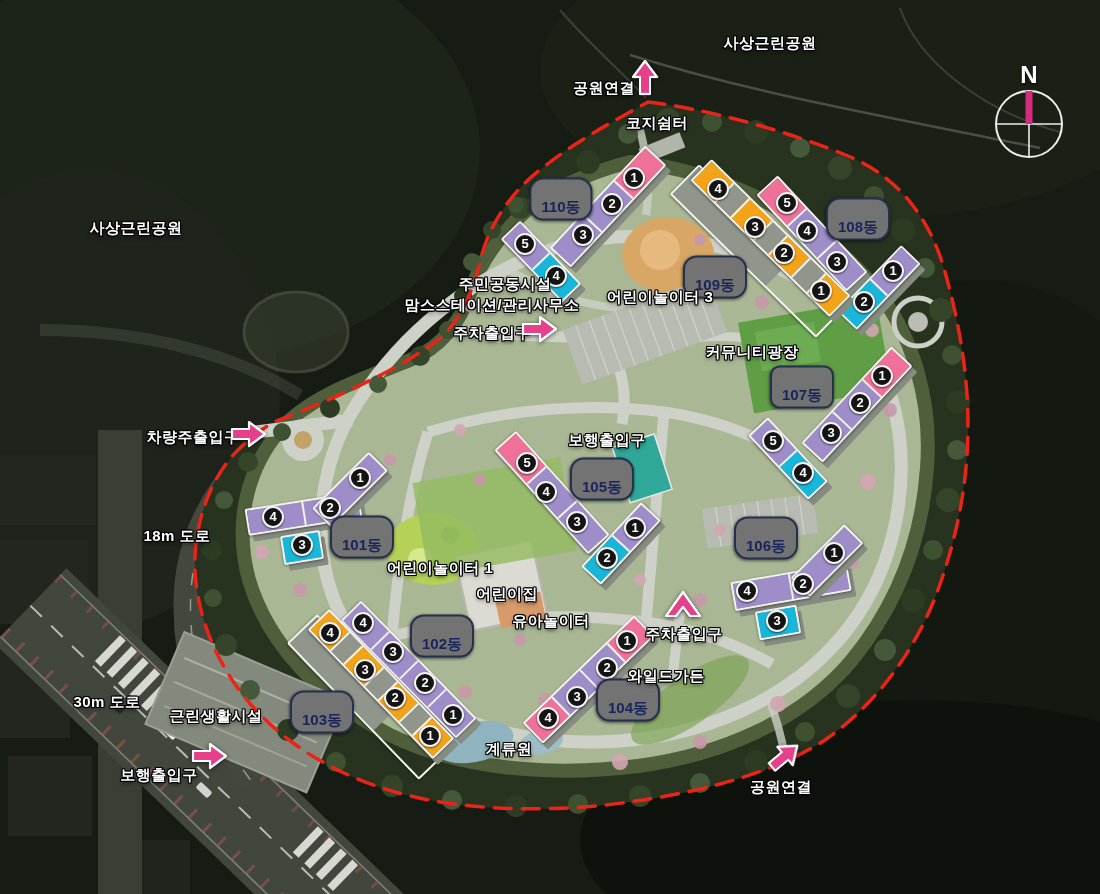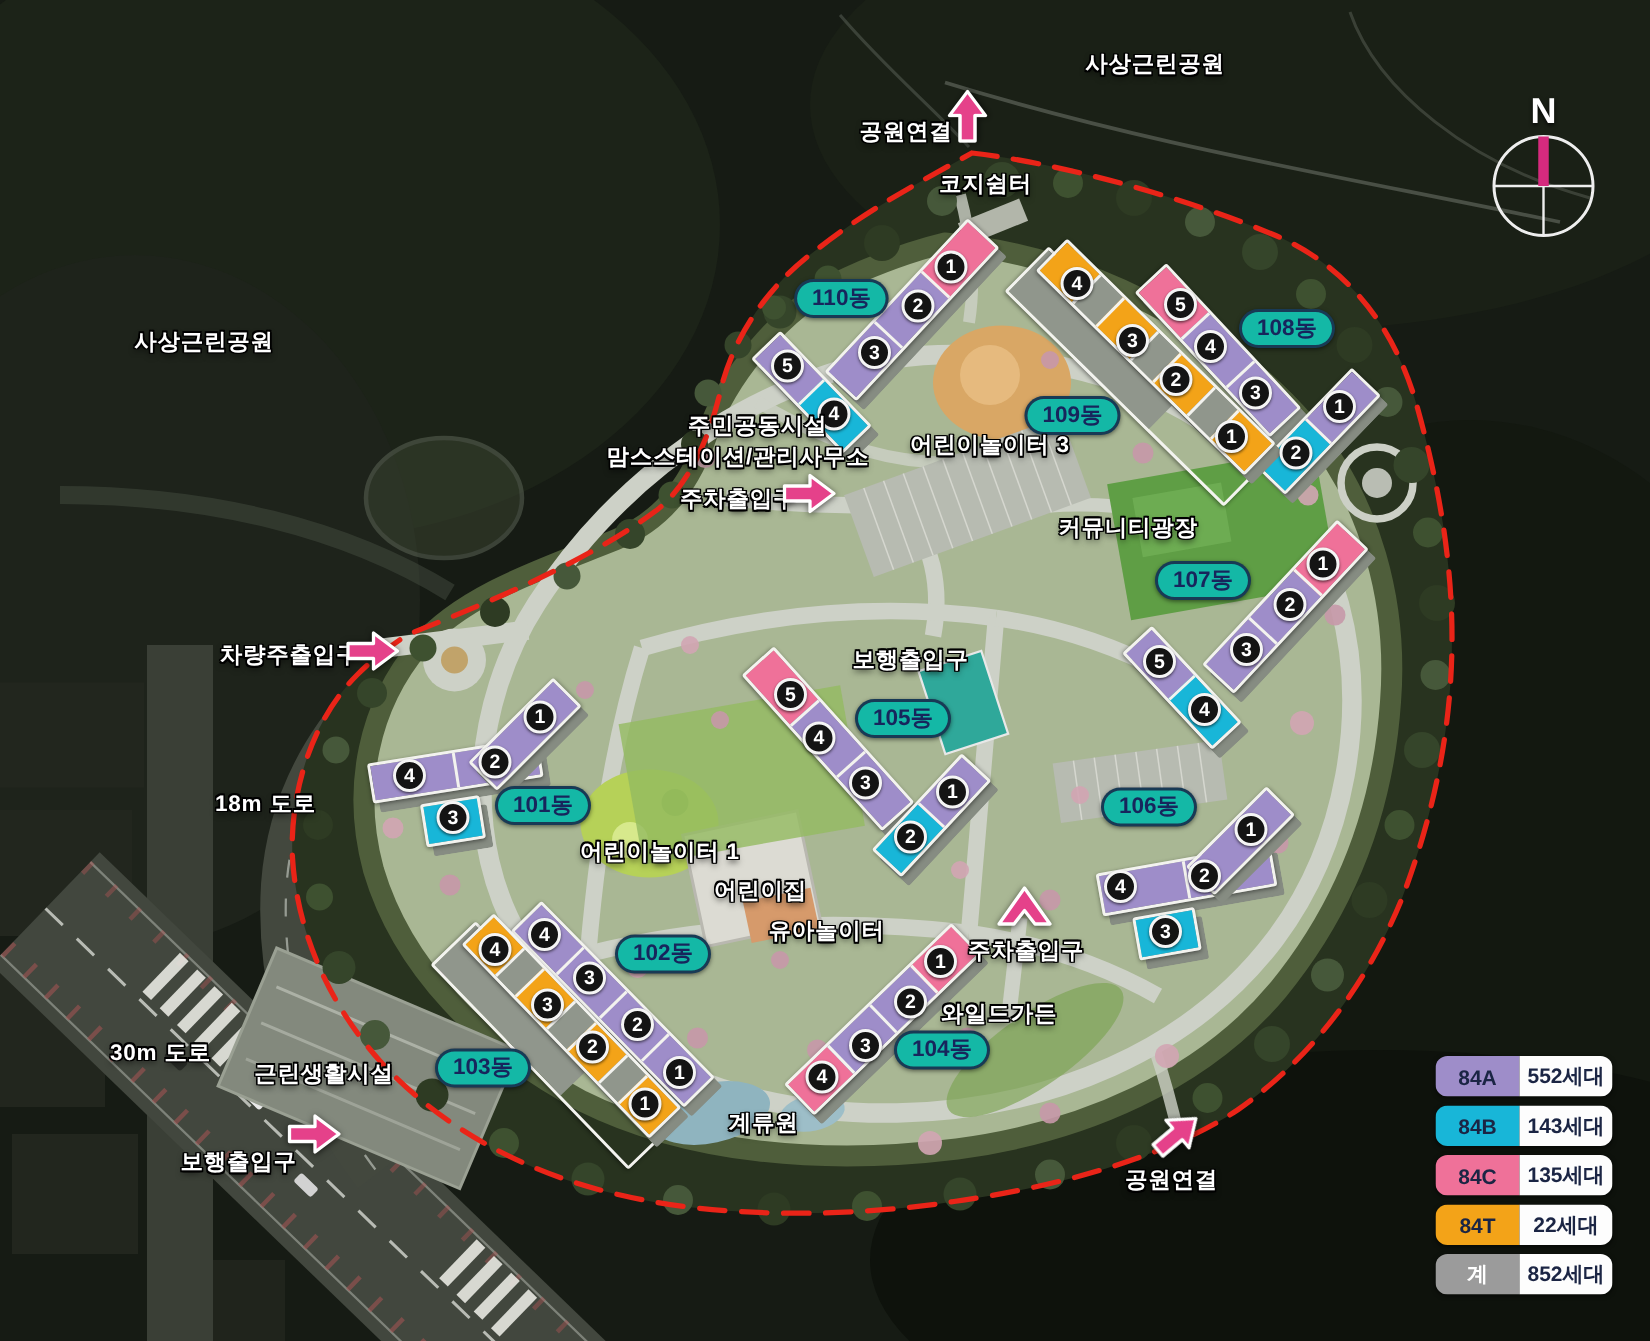--- a/index.html
+++ b/index.html
@@ -8,22 +8,22 @@
   #base-svg{position:absolute;left:0;top:0;}
   #buildings-layer,#labels-layer{position:absolute;left:0;top:0;width:100%;height:100%;}
   .bar{position:absolute;display:flex;box-sizing:border-box;border:2px solid #f3f3ef;
        border-radius:2px;box-shadow:0 1px 3px rgba(0,0,0,.45);}
   .bar-shadow{background:#868c82;border-color:rgba(134,140,130,.0);box-shadow:none;}
   .seg{height:100%;}
   .seg + .seg{border-left:2px solid #f3f3ef;}
   .unit{position:absolute;width:22px;height:22px;border-radius:50%;background:#141414;
         border:2px solid #f5f5f5;box-sizing:border-box;color:#fff;font-weight:bold;
         font-size:13px;line-height:17px;text-align:center;box-shadow:0 1px 2px rgba(0,0,0,.6);}
-  .pill{position:absolute;transform:translate(-50%,-50%);background:#14b8a6;color:#17255c;
-        font-weight:bold;font-size:15px;padding:1px 10px 2px;border-radius:14px;
+  .pill{position:absolute;transform:translate(-50%,-50%);background:#737373;color:#17255c;
+        font-weight:bold;font-size:15px;padding:18px 10px 2px;border-radius:14px;
         border:2px solid rgba(25,35,70,.85);white-space:nowrap;box-shadow:0 1px 3px rgba(0,0,0,.5);}
   .mlabel{position:absolute;transform:translate(-50%,-50%);color:#fff;font-weight:bold;
           font-size:15px;white-space:nowrap;letter-spacing:.5px;
           text-shadow:1px 0 #000,-1px 0 #000,0 1px #000,0 -1px #000,1px 1px #000,
                       -1px -1px #000,1px -1px #000,-1px 1px #000,0 2px 4px rgba(0,0,0,.75);}
   .arrow{position:absolute;transform:translate(-50%,-50%);}
   .arrow svg{display:block;filter:drop-shadow(0 1px 2px rgba(0,0,0,.6));}
   #compass{position:absolute;left:993px;top:62px;width:72px;text-align:center;}
   #compass .n{color:#fff;font-weight:bold;font-size:24px;line-height:26px;
               text-shadow:0 1px 3px rgba(0,0,0,.8);}
@@ -414,32 +414,32 @@
       <div class="unit" style="left: 823px; top: 542px;">1</div>
       <div class="unit" style="left: 792px; top: 573px;">2</div>
       <div class="unit" style="left: 736px; top: 580px;">4</div>
       <div class="unit" style="left: 766px; top: 610px;">3</div>
       <div class="pill" style="left: 766px; top: 538px;">106동</div>
       <div class="unit" style="left: 871px; top: 365px;">1</div>
       <div class="unit" style="left: 849px; top: 392px;">2</div>
       <div class="unit" style="left: 820px; top: 422px;">3</div>
       <div class="unit" style="left: 762px; top: 430px;">5</div>
       <div class="unit" style="left: 792px; top: 462px;">4</div>
-      <div class="pill" style="left: 802px; top: 387px;">107동</div>
+      <div class="pill" style="left: 802px; top: 387px; border-radius: 10px;">107동</div>
       <div class="unit" style="left: 776px; top: 192px;">5</div>
       <div class="unit" style="left: 796px; top: 220px;">4</div>
       <div class="unit" style="left: 826px; top: 251px;">3</div>
       <div class="unit" style="left: 882px; top: 260px;">1</div>
       <div class="unit" style="left: 853px; top: 291px;">2</div>
       <div class="pill" style="left: 858px; top: 219px;">108동</div>
       <div class="unit" style="left: 707px; top: 178px;">4</div>
       <div class="unit" style="left: 744px; top: 216px;">3</div>
       <div class="unit" style="left: 773px; top: 242px;">2</div>
       <div class="unit" style="left: 810px; top: 280px;">1</div>
-      <div class="pill" style="left: 715px; top: 277px; border-radius: 13px;">109동</div>
+      <div class="pill" style="left: 715px; top: 277px;">109동</div>
       <div class="unit" style="left: 623px; top: 167px;">1</div>
       <div class="unit" style="left: 601px; top: 193px;">2</div>
       <div class="unit" style="left: 572px; top: 224px;">3</div>
       <div class="unit" style="left: 514px; top: 233px;">5</div>
       <div class="unit" style="left: 545px; top: 265px;">4</div>
       <div class="pill" style="left: 561px; top: 199px;">110동</div>
       <div class="mlabel" style="left: 770px; top: 43px;">사상근린공원</div>
       <div class="mlabel" style="left: 136px; top: 228px;">사상근린공원</div>
       <div class="mlabel" style="left: 657px; top: 123px;">코지쉼터</div>
       <div class="mlabel" style="left: 505px; top: 284px;">주민공동시설</div>
@@ -496,35 +496,13 @@
   <div id="compass">
     <div class="n">N</div>
     <svg width="72" height="72" viewBox="0 0 72 72">
       <circle cx="36" cy="36" r="33" fill="none" stroke="#eeeeee" stroke-width="2"></circle>
       <line x1="3" y1="36" x2="69" y2="36" stroke="#eeeeee" stroke-width="1.6"></line>
       <line x1="36" y1="36" x2="36" y2="69" stroke="#eeeeee" stroke-width="1.6"></line>
       <rect x="32.5" y="3" width="7" height="33" fill="#d62a7e"></rect>
     </svg>
   </div>
 
-  <div id="legend">
-      <div class="lg-row">
-        <div class="lg-key" style="background: rgb(158, 141, 201); color: rgb(27, 37, 68);">84A</div>
-        <div class="lg-val">552세대</div>
-      </div>
-      <div class="lg-row">
-        <div class="lg-key" style="background: rgb(24, 182, 216); color: rgb(27, 37, 68);">84B</div>
-        <div class="lg-val">143세대</div>
-      </div>
-      <div class="lg-row">
-        <div class="lg-key" style="background: rgb(239, 113, 153); color: rgb(27, 37, 68);">84C</div>
-        <div class="lg-val">135세대</div>
-      </div>
-      <div class="lg-row">
-        <div class="lg-key" style="background: rgb(243, 163, 24); color: rgb(27, 37, 68);">84T</div>
-        <div class="lg-val">22세대</div>
-      </div>
-      <div class="lg-row">
-        <div class="lg-key" style="background: rgb(155, 155, 155); color: rgb(255, 255, 255);">계</div>
-        <div class="lg-val">852세대</div>
-      </div>
-    </div>
 </div>
 
 </body></html>

